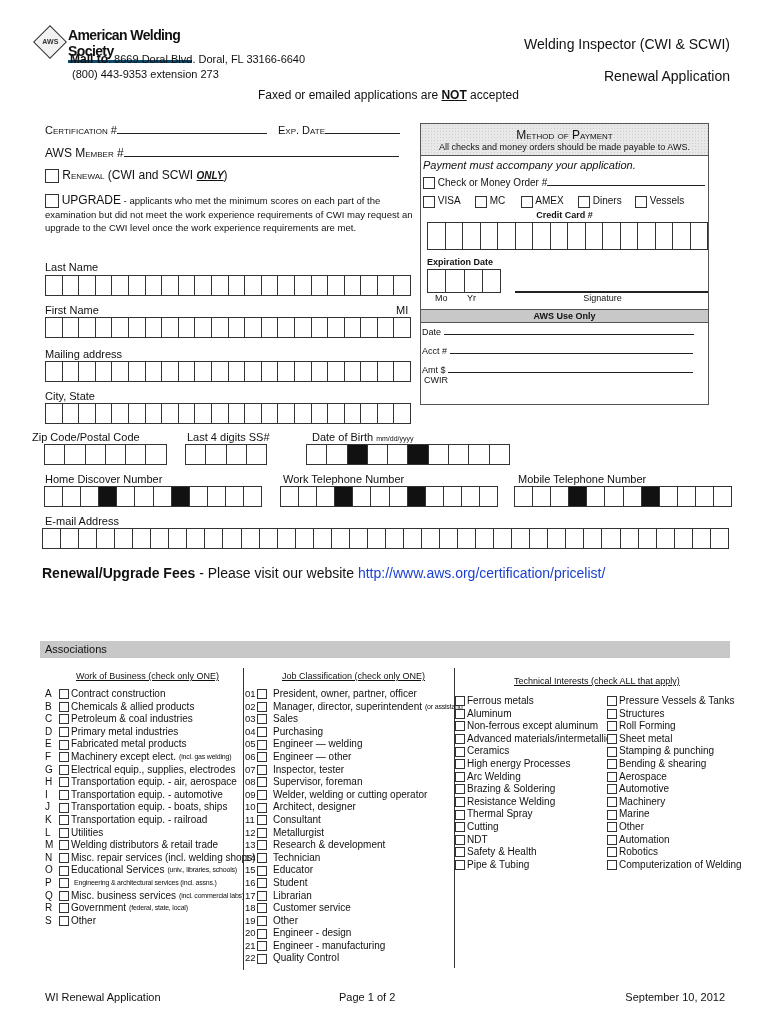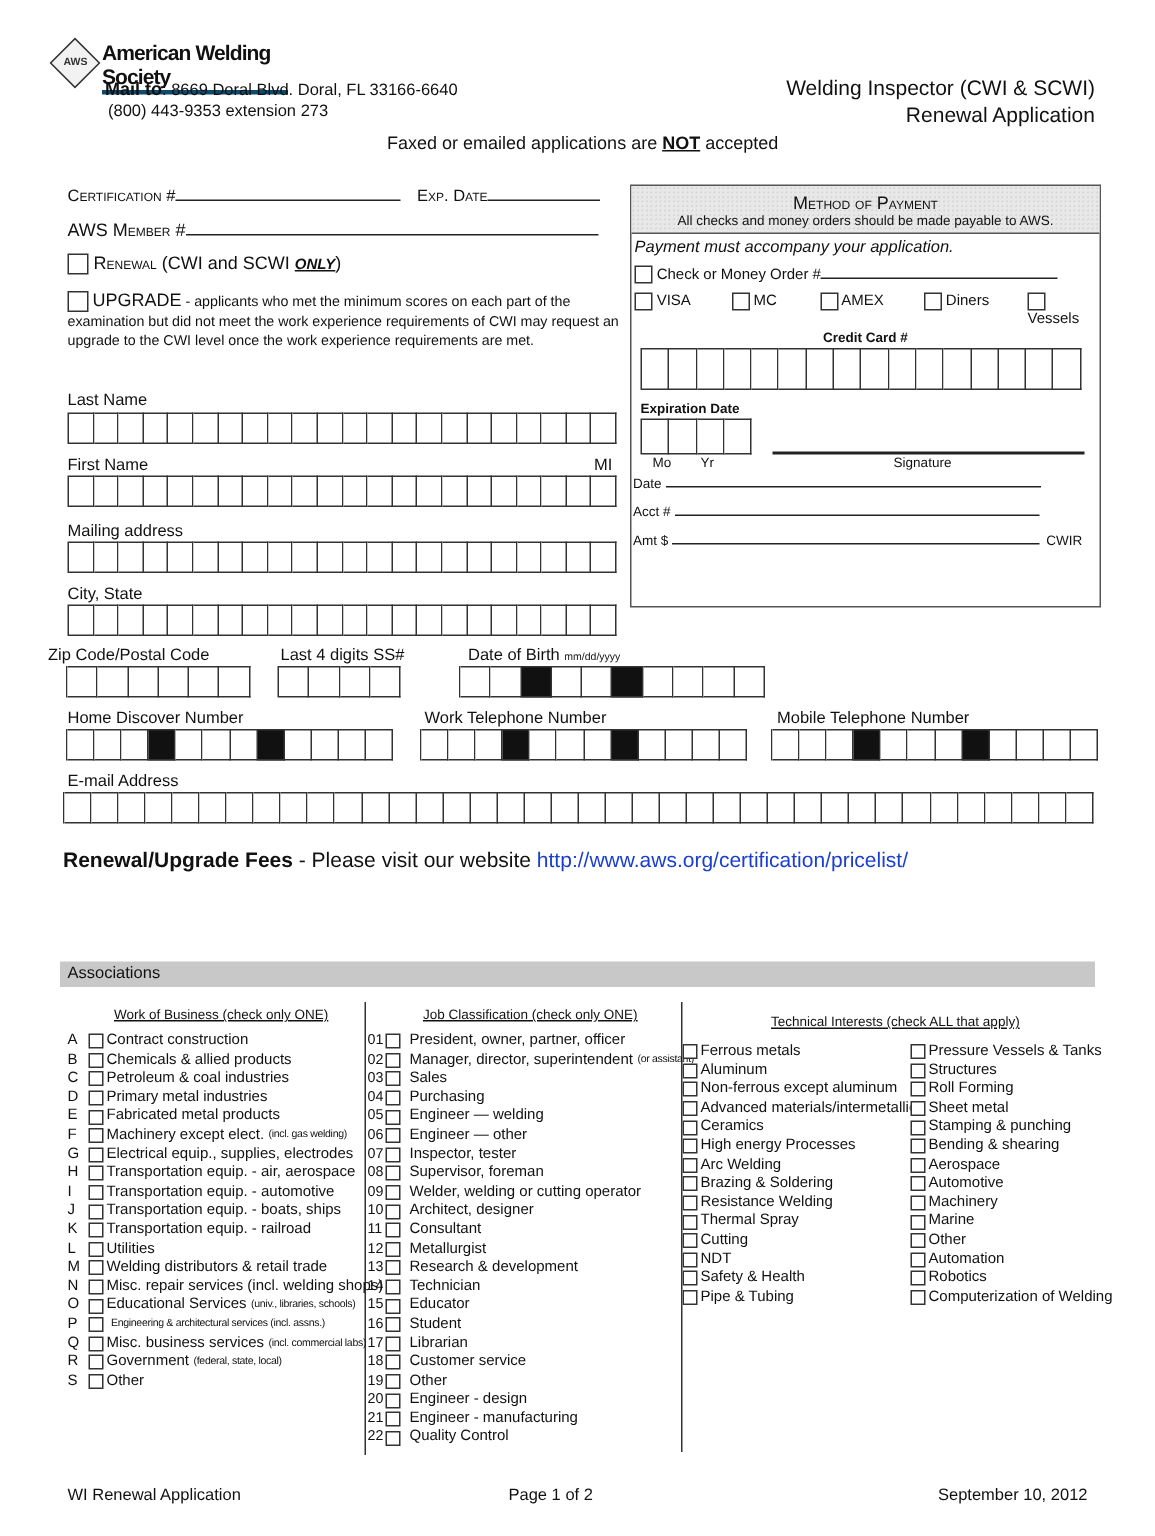--- a/index.html
+++ b/index.html
@@ -5,32 +5,32 @@
   * { box-sizing: border-box; margin: 0; padding: 0; }
   body { width: 770px; height: 1024px; background: #fff; font-family: "Liberation Sans", sans-serif; color: #111; position: relative; overflow: hidden; }
   .abs { position: absolute; }
   .sc { font-variant: small-caps; }
   .logo-mark { left: 38px; top: 30px; width: 24px; height: 24px; border: 1.5px solid #333; transform: rotate(45deg); background: #f2f2f2; }
   .logo-mark span { display: block; transform: rotate(-45deg); font-size: 7px; font-weight: bold; text-align: center; line-height: 21px; color: #333; }
   .org { left: 68px; top: 27px; font-size: 14px; font-weight: bold; letter-spacing: -0.6px; border-bottom: 3px solid #0c4a6e; padding-bottom: 1px; width: 124px; }
   .mail { left: 70px; top: 52px; font-size: 11px; }
   .mail b { font-weight: bold; font-size: 12px; }
   .phone { left: 72px; top: 68px; font-size: 11px; }
-  .title1 { right: 40px; top: 50px; font-size: 14px; text-align: center; }
+  .title1 { right: 40px; top: 36px; font-size: 14px; text-align: center; }
   .title2 { right: 40px; top: 68px; font-size: 14px; text-align: right; }
   .faxed { left: 258px; top: 88px; font-size: 12px; }
   .faxed u { font-weight: bold; }
   .lbl { font-size: 11px; }
   .uline { display: inline-block; border-bottom: 1px solid #222; height: 10px; vertical-align: baseline; }
   .cb { display: inline-block; width: 12px; height: 12px; border: 1px solid #333; background: #fff; vertical-align: middle; }
   .cb.big { width: 14px; height: 14px; }
   .boxrow { display: flex; border-left: 1px solid #333; }
   .boxrow div { height: 21px; border: 1px solid #333; border-left: none; background: #fff; }
   .boxrow div.fill { background: #111; }
-  .pay { left: 420px; top: 123px; width: 314px; height: 282px; border: 1px solid #555; }
+  .pay { left: 420px; top: 123px; width: 289px; height: 282px; border: 1px solid #555; }
   .pay-head { height: 32px; background: #e8e8e8; background-image: radial-gradient(#cfcfcf 0.6px, transparent 0.6px); background-size: 3px 3px; border-bottom: 1px solid #555; text-align: center; }
   .pay-head .t { font-size: 12px; padding-top: 4px; }
   .pay-head .s { font-size: 9px; }
   .aws-only { background: #c8c8c8; border-top: 1px solid #555; border-bottom: 1px solid #555; font-size: 9px; font-weight: bold; text-align: center; height: 14px; line-height: 13px; }
   .fees { left: 42px; top: 565px; font-size: 14px; }
   .fees b { font-weight: bold; }
   .fees a { color: #1a3fd0; text-decoration: none; }
   .assoc { left: 40px; top: 641px; width: 690px; height: 17px; background: #c8c8c8; font-size: 11px; padding-left: 5px; line-height: 17px; }
   .colhead { font-size: 9px; text-decoration: underline; }
   .vline { width: 1px; background: #333; }
@@ -287,21 +287,21 @@
     <div style="width: 18.05px;"></div>
   </div>
 
 <div class="abs pay">
   <div class="pay-head">
     <div class="t sc">Method of Payment</div>
     <div class="s">All checks and money orders should be made payable to AWS.</div>
   </div>
   <div style="font-size:11px;font-style:italic;padding:3px 2px 0;">Payment must accompany your application.</div>
   <div style="font-size:10px;padding:5px 2px 0;"><span class="cb"></span> <span>Check or Money Order #</span><span class="uline" style="width:158px"></span></div>
-  <div style="font-size:10px;padding:6px 2px 0;display:flex;gap:16px;">
+  <div style="font-size:10px;padding:6px 2px 0;display:flex;gap:0;">
     <span style="width:52px"><span class="cb"></span> <span>VISA</span></span>
     <span style="width:46px"><span class="cb"></span> <span>MC</span></span>
     <span style="width:57px"><span class="cb"></span> <span>AMEX</span></span>
     <span style="width:57px"><span class="cb"></span> <span>Diners</span></span>
     <span><span class="cb"></span> <span>Vessels</span></span>
   </div>
   <div style="font-size:9px;font-weight:bold;text-align:center;padding-top:2px;">Credit Card #</div>
   <div class="boxrow" style="margin:2px 0 0 6px;">
       <div style="width: 18.3px; height: 28px;"></div>
       <div style="width: 18.3px; height: 28px;"></div>
@@ -328,20 +328,21 @@
         <div style="width: 18.3px; height: 24px;"></div>
         <div style="width: 18.3px; height: 24px;"></div>
       </div>
     <div style="margin-left:14px;width:208px;border-bottom:2px solid #222;"></div>
   </div>
   <div style="display:flex;font-size:9px;padding-left:14px;">
     <span style="width:32px">Mo</span>
     <span style="width:40px">Yr</span>
     <span style="flex:1;text-align:center;padding-right:10px;">Signature</span>
   </div>
+  <div class="aws-only" style="margin-top:6px;"><span>AWS Use Only</span></div>
   <div style="font-size:9px;padding:4px 1px 0;"><span>Date</span> <span class="uline" style="width:250px;height:5px"></span></div>
   <div style="font-size:9px;padding:9px 1px 0;"><span>Acct #</span> <span class="uline" style="width:243px;height:5px"></span></div>
   <div style="font-size:9px;padding:9px 1px 0;"><span>Amt $</span> <span class="uline" style="width:245px;height:5px"></span> <span style="margin-left:2px">CWIR</span></div>
 </div>
 
 <div class="abs fees"><b>Renewal/Upgrade Fees</b><span> - Please visit our website </span><a>http://www.aws.org/certification/pricelist/</a></div>
 
 <div class="abs assoc">Associations</div>
 <div class="abs colhead" style="left:76px;top:671px;">Work of Business (check only ONE)</div>
 <div class="abs colhead" style="left:282px;top:671px;">Job Classification (check only ONE)</div>

